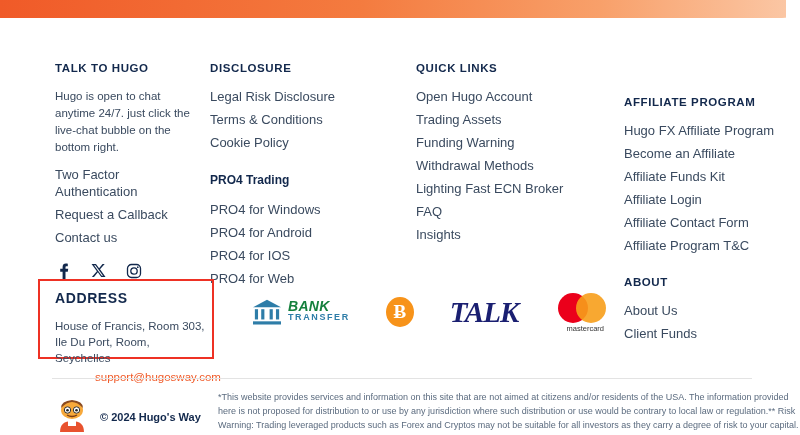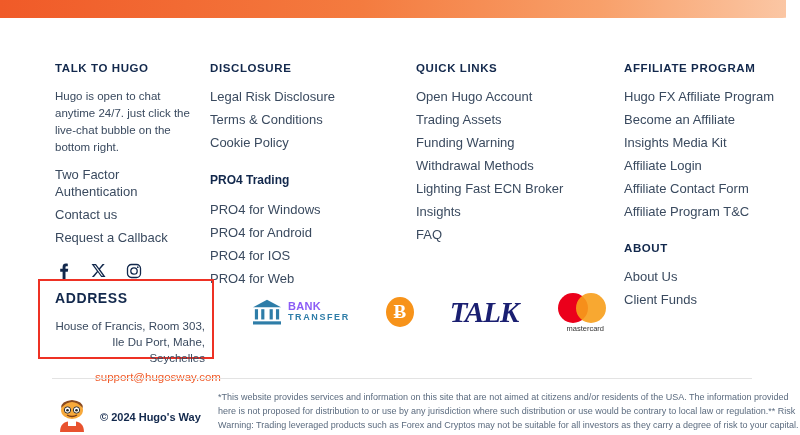--- a/index.html
+++ b/index.html
@@ -39,21 +39,21 @@
     position: absolute;
     top: 62px;
     left: 0;
     width: 800px;
     display: flex;
   }
   .col { padding-right: 10px; }
   .col-1 { width: 208px; padding-left: 55px; }
   .col-2 { width: 206px; padding-left: 2px; }
   .col-3 { width: 208px; padding-left: 2px; }
-  .col-4 { width: 178px; padding-left: 2px; }
+  .col-4 { width: 178px; padding-left: 2px; margin-top: 34px; }
 
   .col-title {
     font-size: 11.5px;
     font-weight: bold;
     color: #12284c;
     letter-spacing: 0.6px;
     margin: 0 0 14px 0;
     text-transform: uppercase;
   }
   .col-title.spaced { margin-top: 22px; }
@@ -112,21 +112,20 @@
     color: #12284c;
     letter-spacing: 0.6px;
     margin: 0 0 12px 0;
   }
   .addr-line {
     font-size: 11.5px;
     color: #3a4a5f;
     line-height: 16px;
     margin: 0;
     max-width: 150px;
-    text-align: right;
   }
   .addr-mail {
     font-size: 11.5px;
     color: #f05a28;
     line-height: 16px;
     text-decoration: none;
     display: block;
     margin-top: 3px;
     cursor: pointer;
     margin-left: 40px;
@@ -139,22 +138,22 @@
     top: 288px;
     width: 360px;
     height: 48px;
     display: flex;
     align-items: center;
     gap: 36px;
   }
   .pay-bank { display: flex; align-items: center; gap: 6px; }
   .bank-text { line-height: 11px; }
   .bank-text .t1 {
-    display: block; font-size: 11px; font-weight: bold;
-    color: #8b5cf6; letter-spacing: .3px;
+    display: block; font-size: 14px; font-weight: bold;
+    color: #15803d; letter-spacing: .3px; font-style: italic;
   }
   .bank-text .t2 {
     display: block; font-size: 9px; font-weight: bold;
     color: #2e7da8; letter-spacing: 1.6px;
   }
   .btc-circle {
     width: 30px; height: 30px; border-radius: 50%;
     background: #f7931a; color: #fff;
     font-size: 19px; font-weight: bold;
     display: flex; align-items: center; justify-content: center;
@@ -215,22 +214,22 @@
 
   <div class="top-band"></div>
   <div class="top-band-right"></div>
 
   <div class="columns">
 
     <div class="col col-1">
       <div class="col-title">TALK TO HUGO</div>
       <p class="blurb">Hugo is open to chat anytime 24/7. just click the live-chat bubble on the bottom right.</p>
       <a class="link">Two Factor Authentication</a>
+      <a class="link">Request a Callback</a>
       <a class="link">Contact us</a>
-      <a class="link">Request a Callback</a>
       <div class="socials">
         <span class="social-icon">
           <svg width="16" height="16" viewBox="0 0 16 16" fill="#12284c">
               <path d="M10.2 3.3h1.6V.7C11.5.6 10.7.5 9.8.5 7.9.5 6.6 1.7 6.6 3.9v1.9H4.2v2.9h2.4v7.3h2.9V8.7h2.3l.4-2.9H9.5V4.2c0-.6.2-.9.7-.9z"></path>
             </svg>
         </span>
         <span class="social-icon">
           <svg width="15" height="15" viewBox="0 0 16 16" fill="#12284c">
               <path d="M12.3 1h2.3L9.6 6.7 15.5 15h-4.6L7.3 9.9 3.2 15H.9l5.4-6.2L.6 1h4.7l3.3 4.6L12.3 1zm-.8 12.6h1.3L4.6 2.3H3.2l8.3 11.3z"></path>
             </svg>
@@ -257,43 +256,43 @@
       <a class="link">PRO4 for Web</a>
     </div>
 
     <div class="col col-3">
       <div class="col-title">QUICK LINKS</div>
       <a class="link">Open Hugo Account</a>
       <a class="link">Trading Assets</a>
       <a class="link">Funding Warning</a>
       <a class="link">Withdrawal Methods</a>
       <a class="link">Lighting Fast ECN Broker</a>
+      <a class="link">FAQ</a>
       <a class="link">Insights</a>
-      <a class="link">FAQ</a>
     </div>
 
     <div class="col col-4">
       <div class="col-title">AFFILIATE PROGRAM</div>
       <a class="link">Hugo FX Affiliate Program</a>
       <a class="link">Become an Affiliate</a>
-      <a class="link">Insights Media Kit</a>
+      <a class="link">Affiliate Funds Kit</a>
       <a class="link">Affiliate Login</a>
       <a class="link">Affiliate Contact Form</a>
       <a class="link">Affiliate Program T&amp;C</a>
       <div class="col-title spaced">ABOUT</div>
       <a class="link">About Us</a>
       <a class="link">Client Funds</a>
     </div>
   </div>
 
   <div class="address-box"></div>
   <div class="address-inner">
     <div class="addr-title">ADDRESS</div>
     <p class="addr-line">House of Francis, Room 303,</p>
-    <p class="addr-line">Ile Du Port, Mahe, Seychelles</p>
+    <p class="addr-line">Ile Du Port, Room, Seychelles</p>
     <a class="addr-mail">support@hugosway.com</a>
   </div>
 
   <div class="payments">
     <div class="pay-bank">
       <svg width="30" height="28" viewBox="0 0 32 30" fill="#2e7da8">
         <polygon points="16,2 31,10 1,10"></polygon>
         <rect x="3" y="12" width="3.4" height="11"></rect>
         <rect x="9.8" y="12" width="3.4" height="11"></rect>
         <rect x="18.8" y="12" width="3.4" height="11"></rect>

